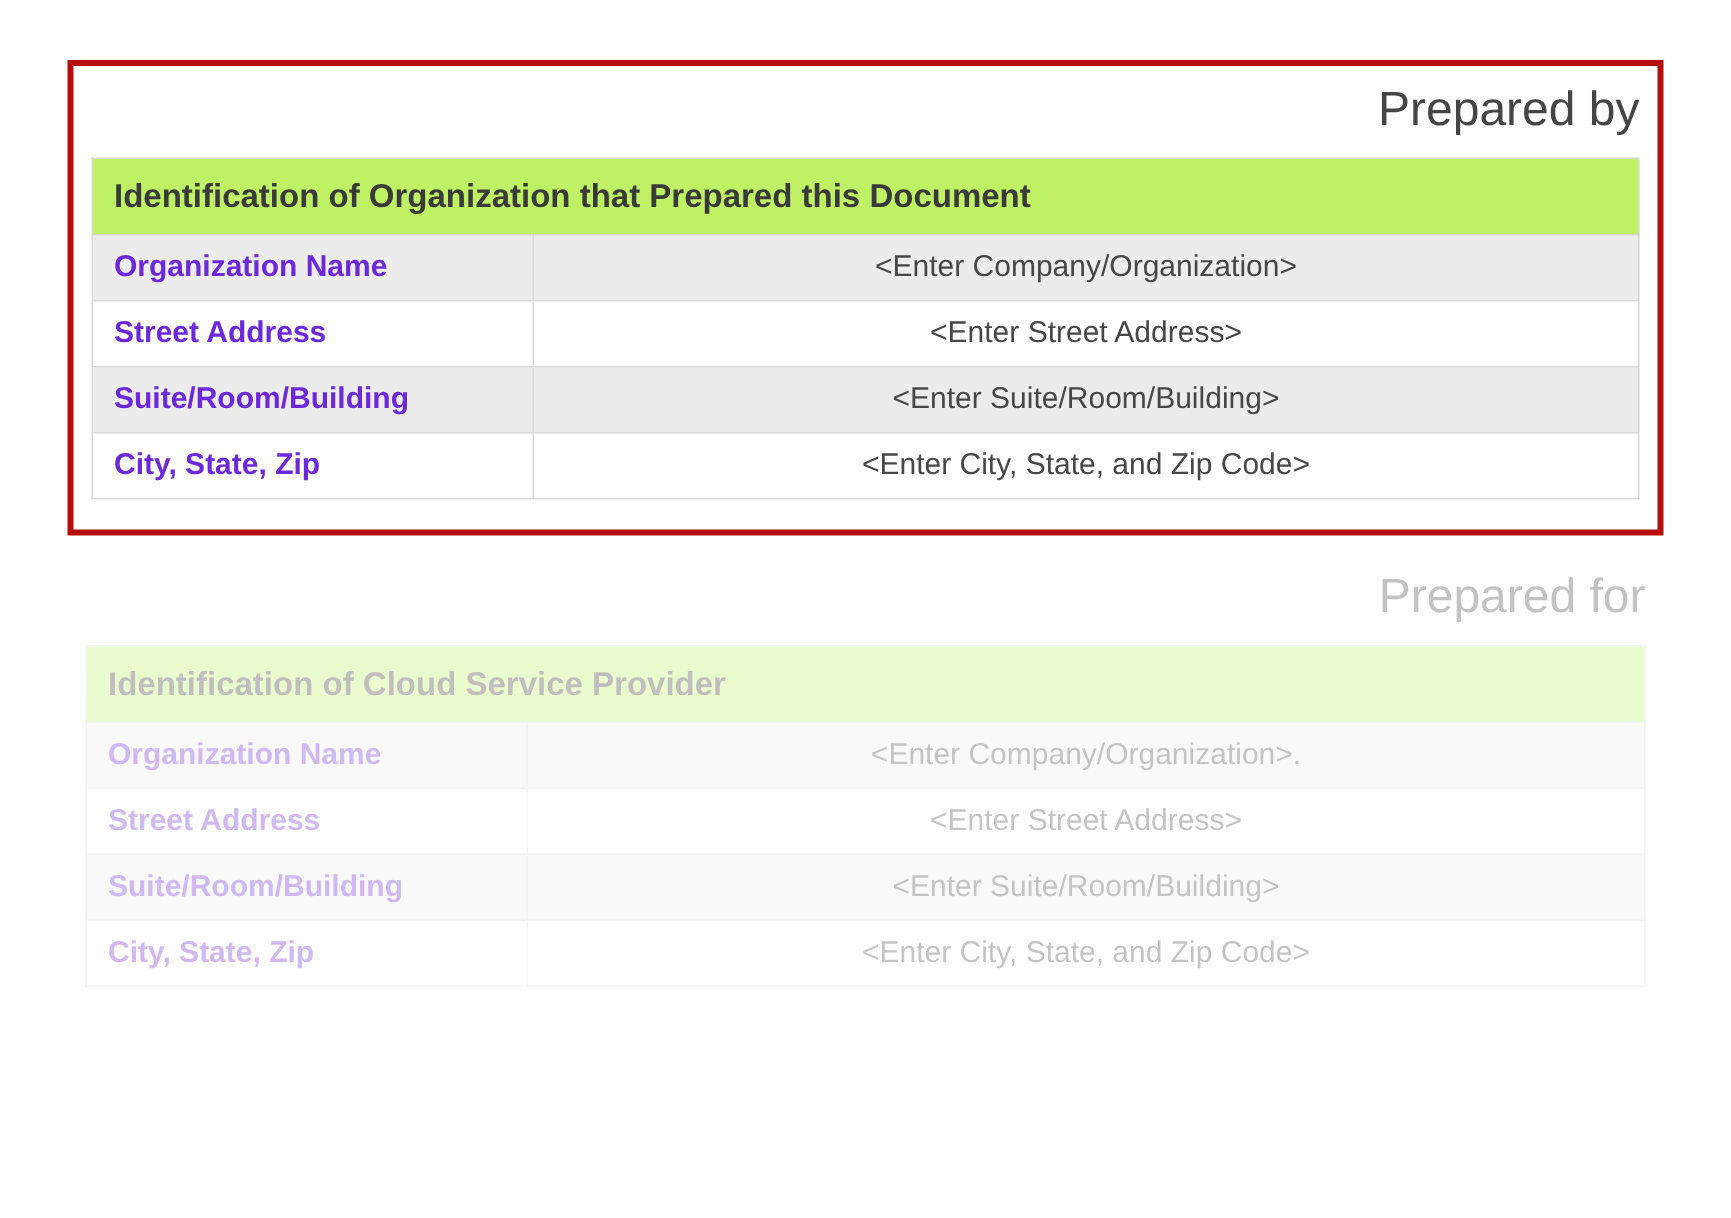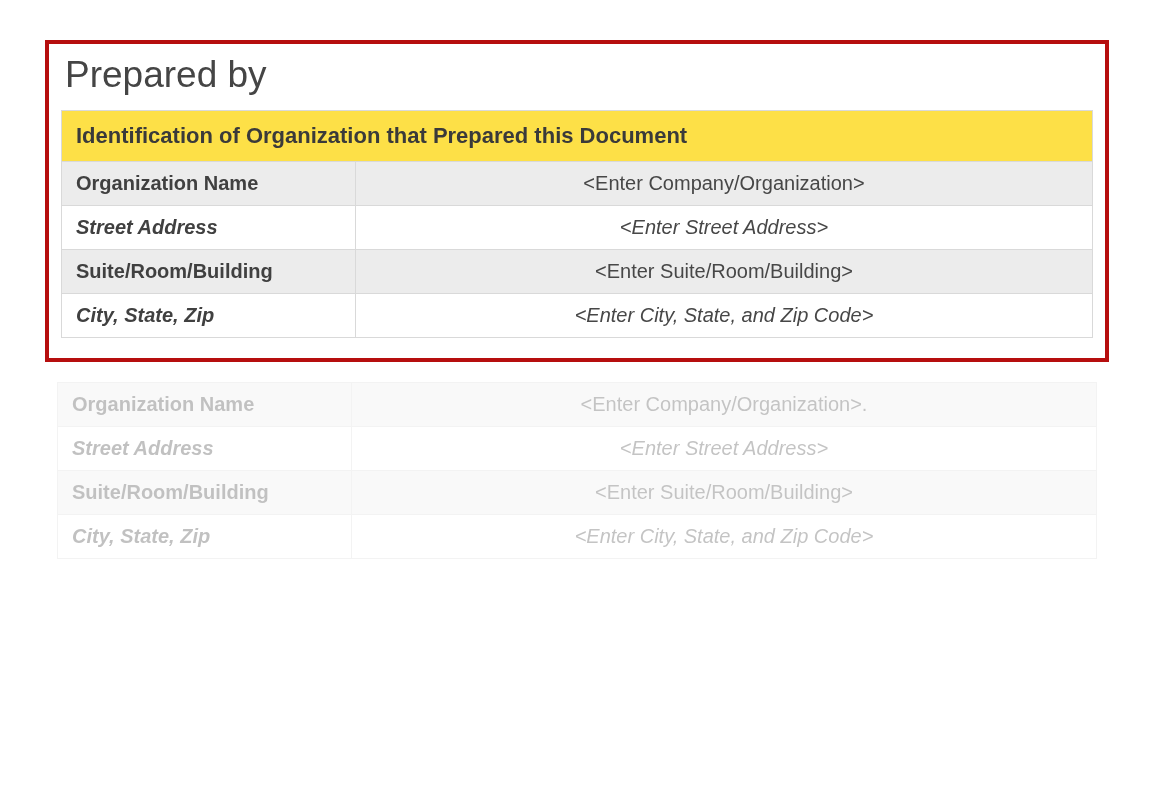--- a/index.html
+++ b/index.html
@@ -23,60 +23,60 @@
     margin: 0 0 18px 0;
     font-weight: 400;
   }
   .section-box {
     border: 4px solid #b60e0e;
     padding: 8px 12px 20px 12px;
     margin-bottom: 14px;
     background: #fff;
   }
   .section-heading {
-    font-size: 37px;
+    font-size: 32px;
     color: #454545;
     font-weight: 400;
     margin: 2px 0 14px 4px;
+    text-align: right;
   }
   table.info-table {
     width: 100%;
     border-collapse: collapse;
     font-size: 20px;
   }
   table.info-table th.header-row {
-    background: #fde047;
+    background: #bef264;
     text-align: left;
     padding: 12px 14px;
     font-weight: 700;
     color: #3a3a3a;
     border: 1px solid #d9d9d9;
     font-size: 22px;
   }
   table.info-table td {
     border: 1px solid #d9d9d9;
     padding: 10px 14px;
     vertical-align: middle;
   }
   table.info-table td.label {
     font-weight: 700;
-    color: #404040;
+    color: #6d28d9;
     width: 265px;
   }
   table.info-table td.value {
     color: #474747;
     font-weight: 400;
     text-align: center;
   }
   table.info-table tr.stripe-odd td {
     background: #ececec;
   }
   table.info-table tr.stripe-even td {
     background: #ffffff;
-    font-style: italic;
   }
 
   
   .faded-wrapper {
     position: relative;
   }
   .faded {
     padding: 6px 12px 0 12px;
   }
   .faded .section-heading {
@@ -117,22 +117,26 @@
       <tr class="stripe-even">
         <td class="label">City, State, Zip</td>
         <td class="value">&lt;Enter City, State, and Zip Code&gt;</td>
       </tr>
     </tbody>
       </table>
   </div>
 
   <div class="faded-wrapper">
     <div class="faded">
+      <div class="section-heading">Prepared for</div>
       <table class="info-table">
         <tbody>
+            <tr>
+          <th class="header-row" colspan="2">Identification of Cloud Service Provider</th>
+        </tr>
         <tr class="stripe-odd">
           <td class="label">Organization Name</td>
           <td class="value">&lt;Enter Company/Organization&gt;.</td>
         </tr>
         <tr class="stripe-even">
           <td class="label">Street Address</td>
           <td class="value">&lt;Enter Street Address&gt;</td>
         </tr>
         <tr class="stripe-odd">
           <td class="label">Suite/Room/Building</td>

